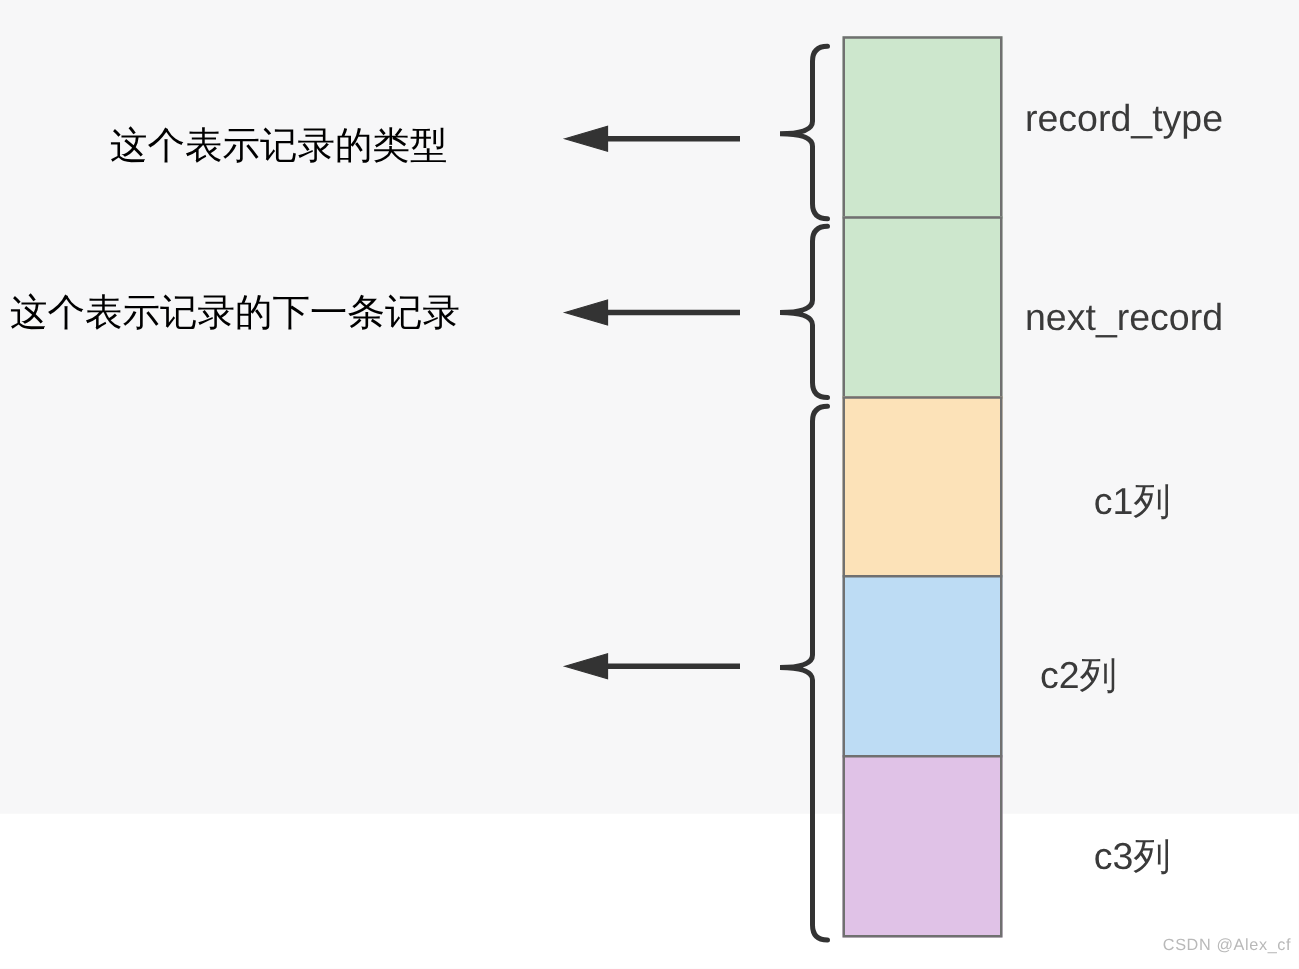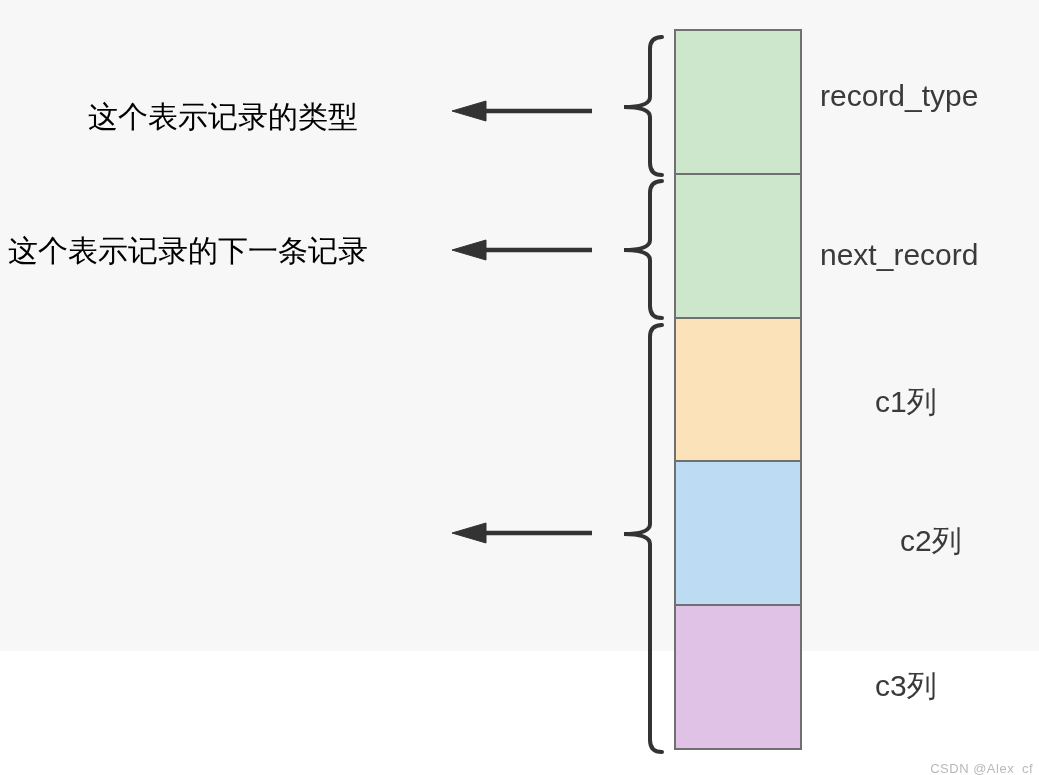--- a/index.html
+++ b/index.html
@@ -22,34 +22,34 @@
   }
   .block + .block { margin-top:-2px; }
 
   .field-label {
     position:absolute; height:40px; line-height:40px;
     font-size:30px; color:#3a3a3a; white-space:nowrap;
   }
   .lbl-record-type { left:820px; top:76px; }
   .lbl-next-record { left:820px; top:235px; }
   .lbl-c1 { left:875px; top:358px;margin-top:24px; }
-  .lbl-c2 { left:900px; top:521px;text-align:right; }
+  .lbl-c2 { left:832px; top:521px;text-align:right; }
   .lbl-c3 { left:875px; top:666px; }
 
   .annotation {
     position:absolute; height:40px; line-height:40px;
     font-size:30px; color:#000000; white-space:nowrap;
   }
   .anno-1 { left:88px; top:97px; }
   .anno-2 { left:8px;  top:231px; }
   .anno-3 { left:55px; top:520px; }
 
   .watermark {
     position:absolute; right:6px; top:748px;
-    font-size:13px; color:#b9b9b9; letter-spacing:0.5px;margin-top:13px;
+    font-size:13px; color:#b9b9b9; letter-spacing:0.5px;
   }
 </style>
 </head>
 <body>
 
 <div class="canvas" style="background-color: rgb(247, 247, 248);">
 
   <svg class="overlay" width="1039" height="775" viewBox="0 0 1039 775">
 
     <g style="stroke: rgb(51, 51, 51); fill: rgb(51, 51, 51);">

